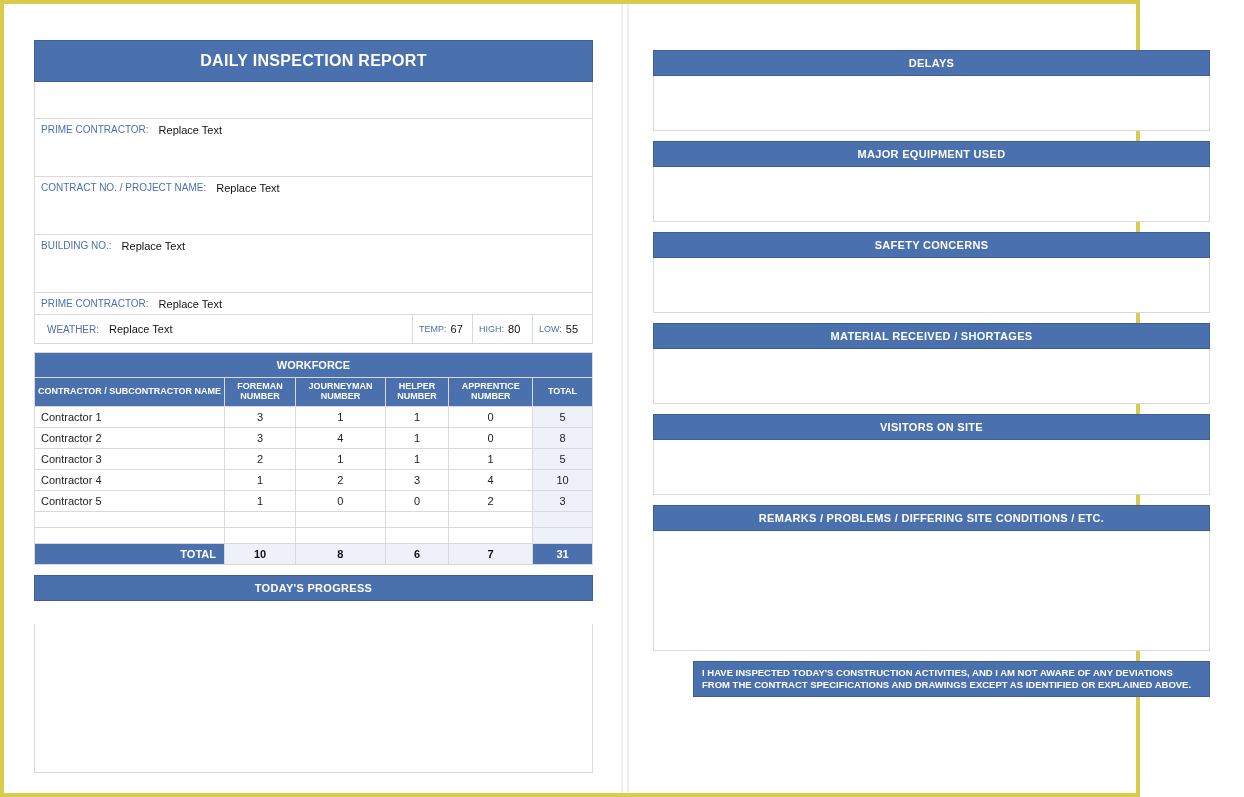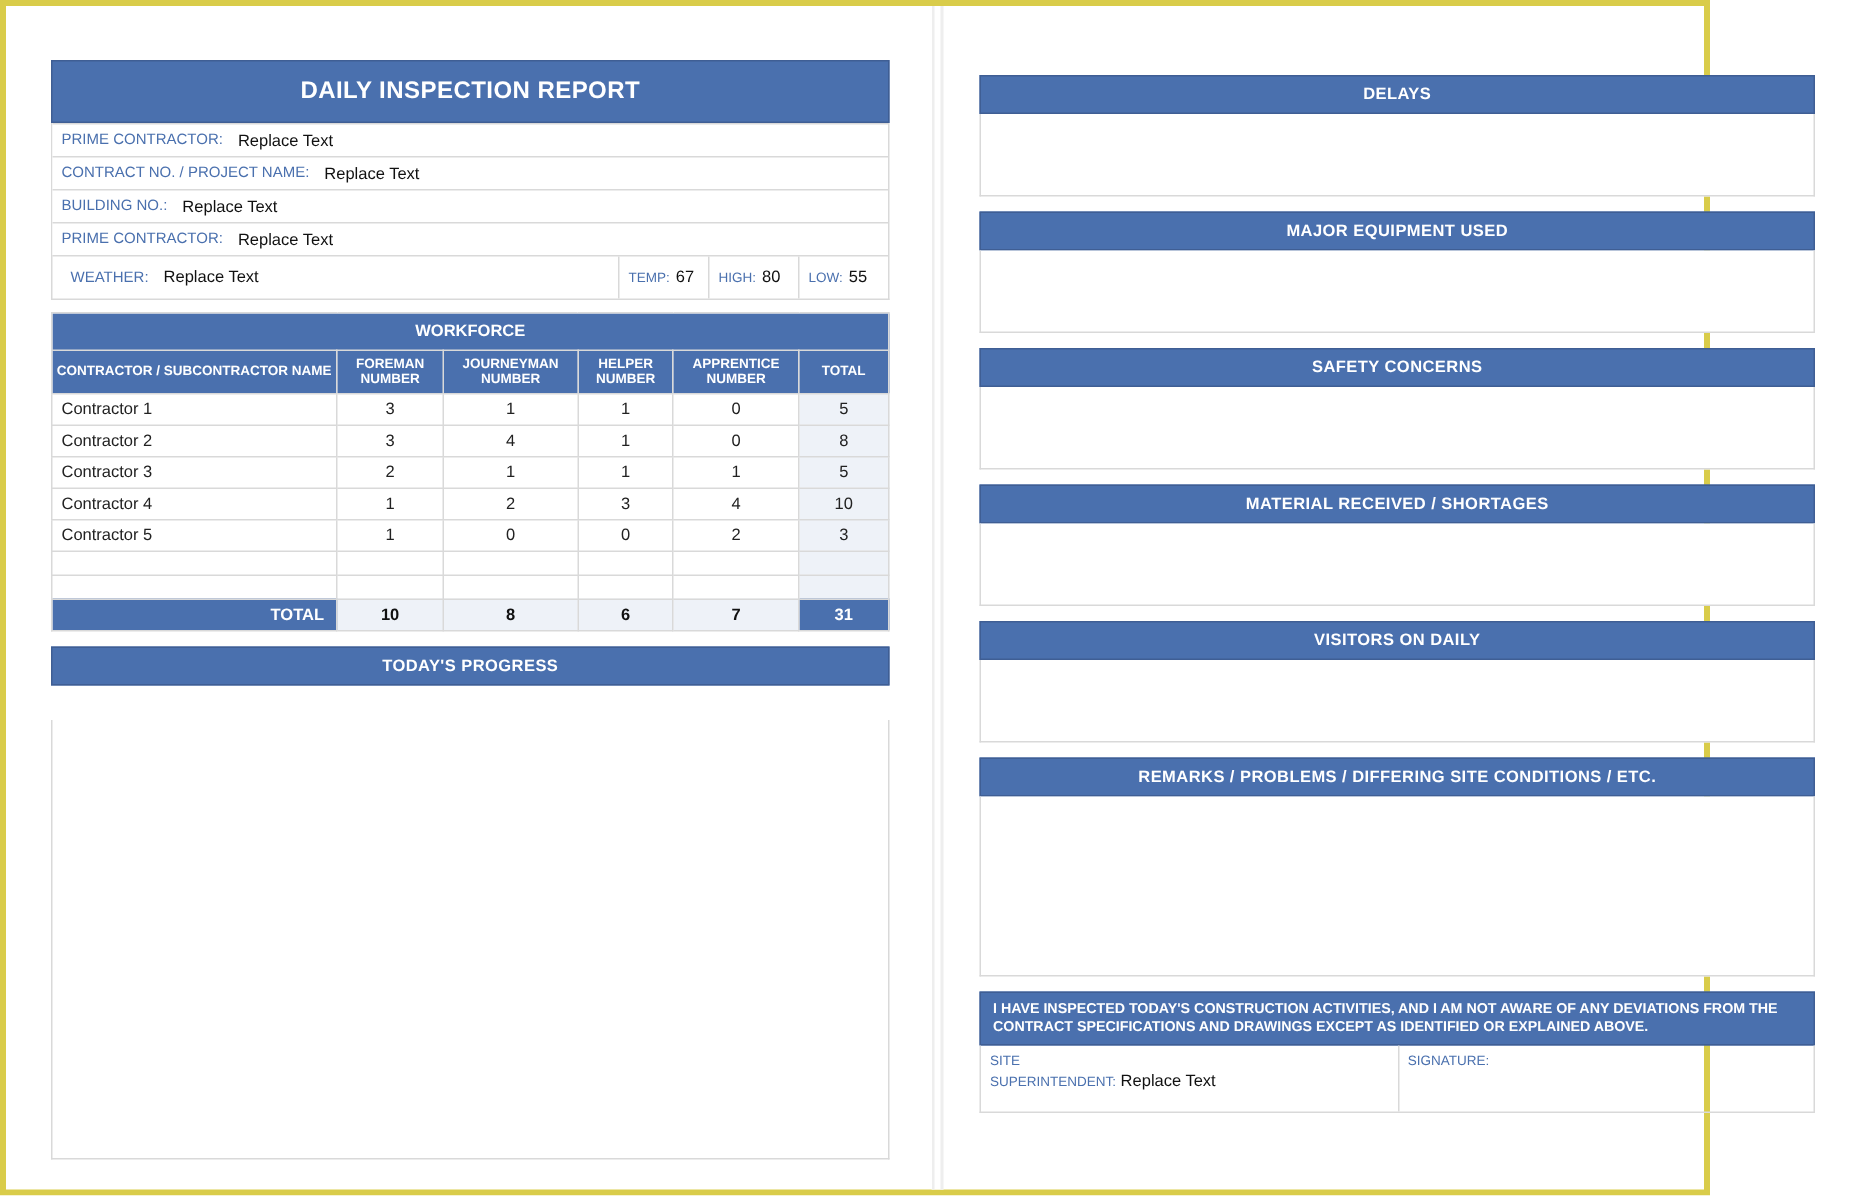--- a/index.html
+++ b/index.html
@@ -73,20 +73,21 @@
     grid-template-columns:1fr;
     border:1px solid var(--border);
     border-top:none;
   }
   .info-row{
     display:flex;
     align-items:center;
     border-top:1px solid var(--border);
     min-height:22px;
     background:#fff;
+    margin-top:36px;
   }
   .info-label{
     color:var(--blue-label);
     font-size:10px;
     text-transform:uppercase;
     padding:4px 6px;
     white-space:nowrap;
   }
   .info-value{
     padding:4px 4px;
@@ -161,20 +162,21 @@
   .right .section.big .body{height:120px;}
   .cert{
     background:var(--blue);
     color:#fff;
     font-size:9.5px;
     font-weight:bold;
     padding:5px 8px;
     line-height:1.25;
     border:1px solid var(--blue-dark);
     margin-top:10px;
+    margin-left:40px;
   }
   .sig-row{
     display:grid;
     grid-template-columns:1fr 1fr;
     border:1px solid var(--border);
     border-top:none;
   }
   .sig-cell{
     border-left:1px solid var(--border);
     padding:5px 6px 14px 6px;
@@ -338,36 +340,24 @@
     </div>
     <div class="section">
       <div class="bar">SAFETY CONCERNS</div>
       <div class="body"></div>
     </div>
     <div class="section">
       <div class="bar">MATERIAL RECEIVED / SHORTAGES</div>
       <div class="body"></div>
     </div>
     <div class="section">
-      <div class="bar">VISITORS ON DAILY</div>
+      <div class="bar">VISITORS ON SITE</div>
       <div class="body"></div>
     </div>
     <div class="section big">
       <div class="bar">REMARKS / PROBLEMS / DIFFERING SITE CONDITIONS / ETC.</div>
       <div class="body"></div>
     </div>
 
     <div class="cert">I HAVE INSPECTED TODAY'S CONSTRUCTION ACTIVITIES, AND I AM NOT AWARE OF ANY DEVIATIONS FROM THE CONTRACT SPECIFICATIONS AND DRAWINGS EXCEPT AS IDENTIFIED OR EXPLAINED ABOVE.</div>
-    <div class="sig-row">
-      <div class="sig-cell">
-        <span class="sig-label">SITE</span>
-        <span>
-          <span class="sig-label" style="display:inline">SUPERINTENDENT:</span>
-          <span class="sig-val">Replace Text</span>
-        </span>
-      </div>
-      <div class="sig-cell">
-        <span class="sig-label">SIGNATURE:</span>
-      </div>
-    </div>
   </div>
 
 </div>
 
 </body></html>

